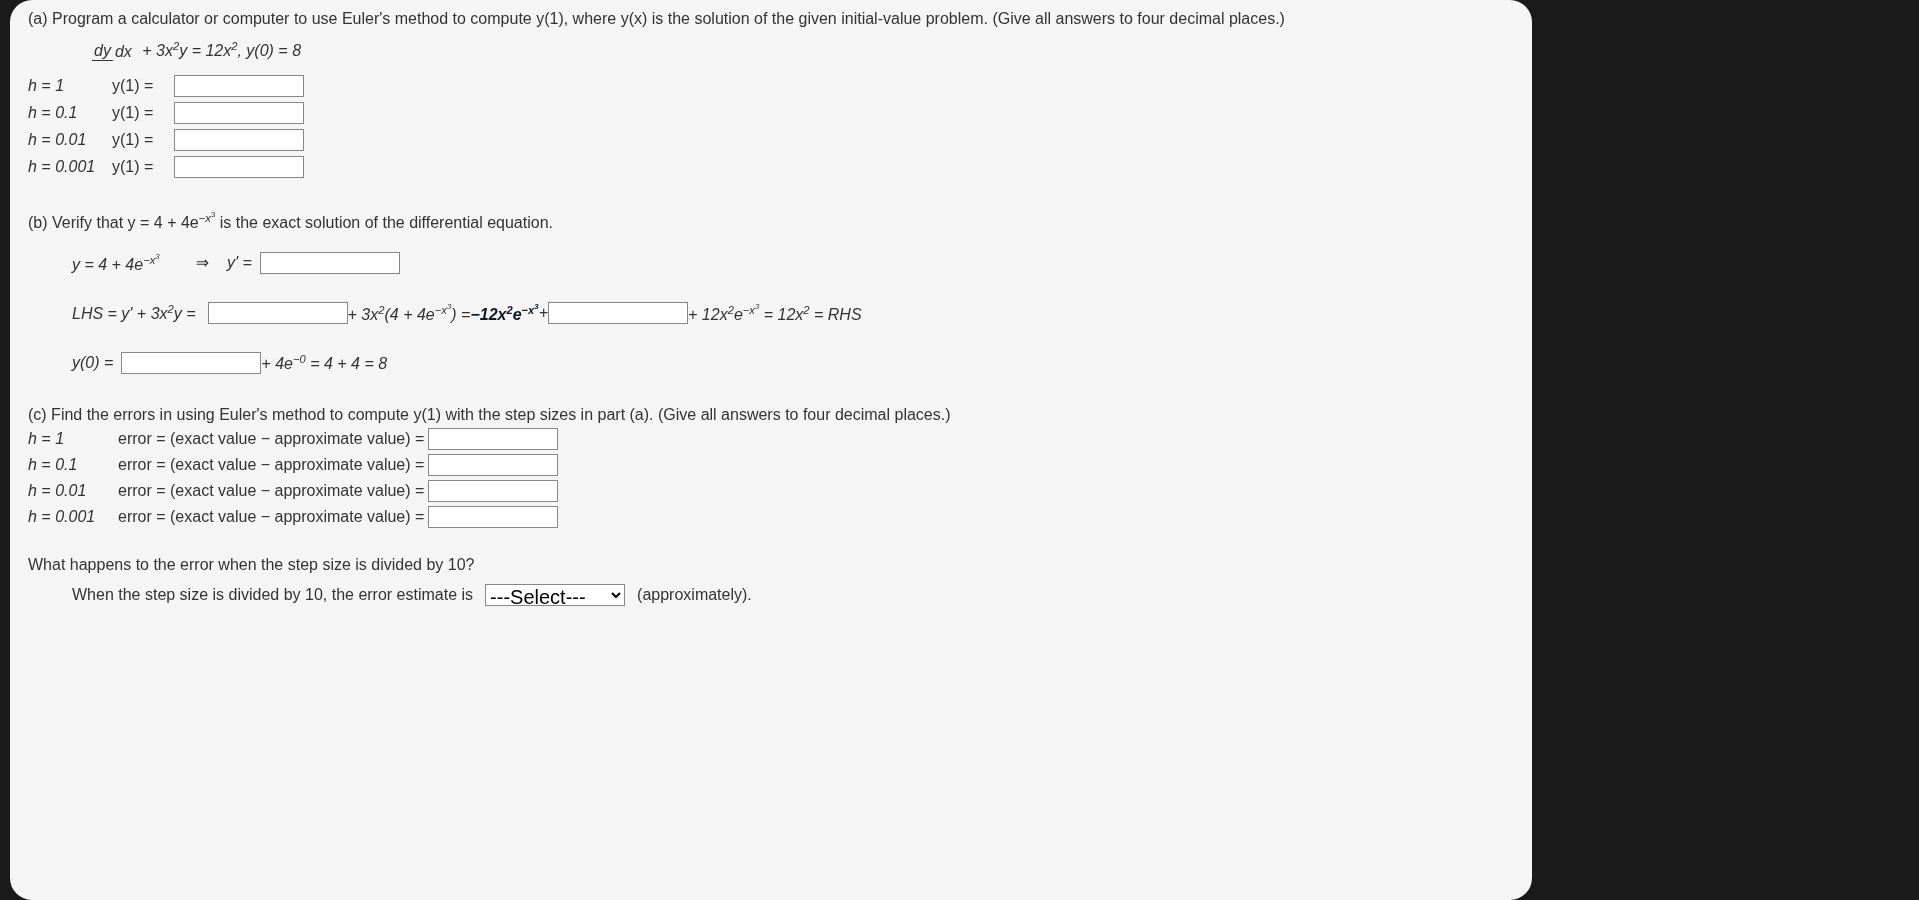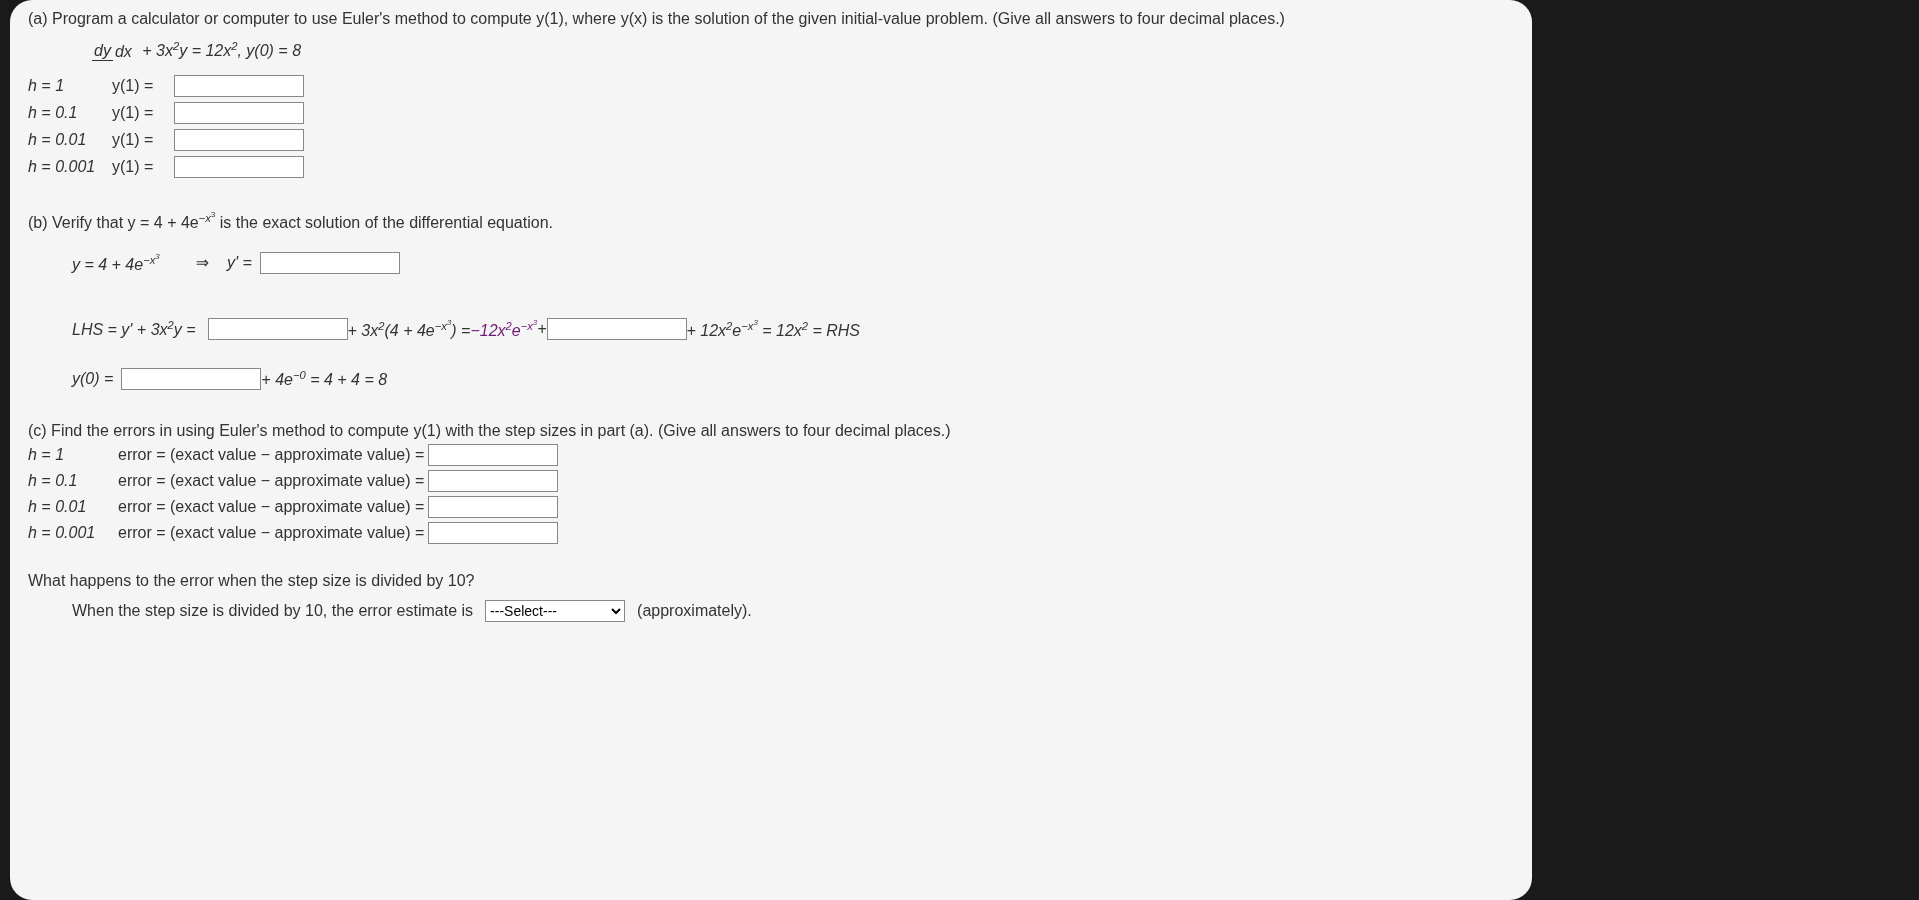--- a/index.html
+++ b/index.html
@@ -14,21 +14,21 @@
   }
   .page {
     background: #f5f5f5;
     margin: 0 10px;
     padding: 10px 18px 20px 18px;
     width: 1522px;
     min-height: 900px;
     border-radius: 22px;
   }
   .italic { font-style: italic; }
-  .red { color: #701a75; }
+  .red { color: #0f172a; font-weight: bold; }
   .eq-line { margin: 12px 0 14px 0; padding-left: 60px; }
   .row { display: flex; align-items: center; margin: 5px 0; }
   .h-label { width: 84px; font-style: italic; }
   .y-label { width: 62px; }
   input.answer {
     border: 1px solid #888;
     background: #fff;
     height: 22px;
     width: 130px;
     font-size: 14px;
@@ -43,21 +43,21 @@
     text-align: center;
     vertical-align: middle;
     margin: 0 4px;
   }
   .frac .num { border-bottom: 1px solid #333; padding: 0 2px; line-height:1; }
   .frac .den { padding: 0 2px; line-height:1.1; }
   select.answer-select {
     border: 1px solid #888;
     background: #fff;
     height: 22px;
-    font-size: 14px;
+    font-size: 20px;
     width: 140px;
   }
   .err-row { display:flex; align-items:center; margin: 4px 0;}
   .err-h { width: 90px; font-style:italic; }
   .err-text { margin-right: 4px; }
   .mspace { margin-left:6px; margin-right:6px;}
   .arrow { margin: 0 18px; }
 </style>
 </head>
 <body>
@@ -102,21 +102,21 @@
       <span>(b) Verify that  y = 4 + 4e</span><sup>−<span class="italic">x</span><sup>3</sup></sup><span>  is the exact solution of the differential equation.</span>
     </div>
 
     <div class="verif-row">
       <span class="italic gap"><span>y = 4 + 4e</span><sup>−<span>x</span><sup>3</sup></sup></span>
       <span class="arrow">⇒</span>
       <span class="italic" style="margin-right:8px;">y' =</span>
       <input class="answer" style="width: 140px;" type="text">
     </div>
 
-    <div class="verif-row" style="margin-top:44px;">
+    <div class="verif-row" style="margin-top:28px;">
       <span class="italic"><span>LHS = y' + 3x</span><sup>2</sup><span>y =</span></span>
       <span class="mspace"></span>
       <input class="answer" style="width: 140px;" type="text">
       <span class="italic"><span> + 3x</span><sup>2</sup><span>(4 + 4e</span><sup>−x<sup>3</sup></sup><span>) = </span></span>
       <span class="italic red"><span>−12x</span><sup>2</sup><span>e</span><sup>−x<sup>3</sup></sup></span>
       <span class="italic"> + </span>
       <input class="answer" style="width: 140px;" type="text">
       <span class="italic"><span> + 12x</span><sup>2</sup><span>e</span><sup>−x<sup>3</sup></sup><span> = 12x</span><sup>2</sup><span> = RHS</span></span>
     </div>
 

